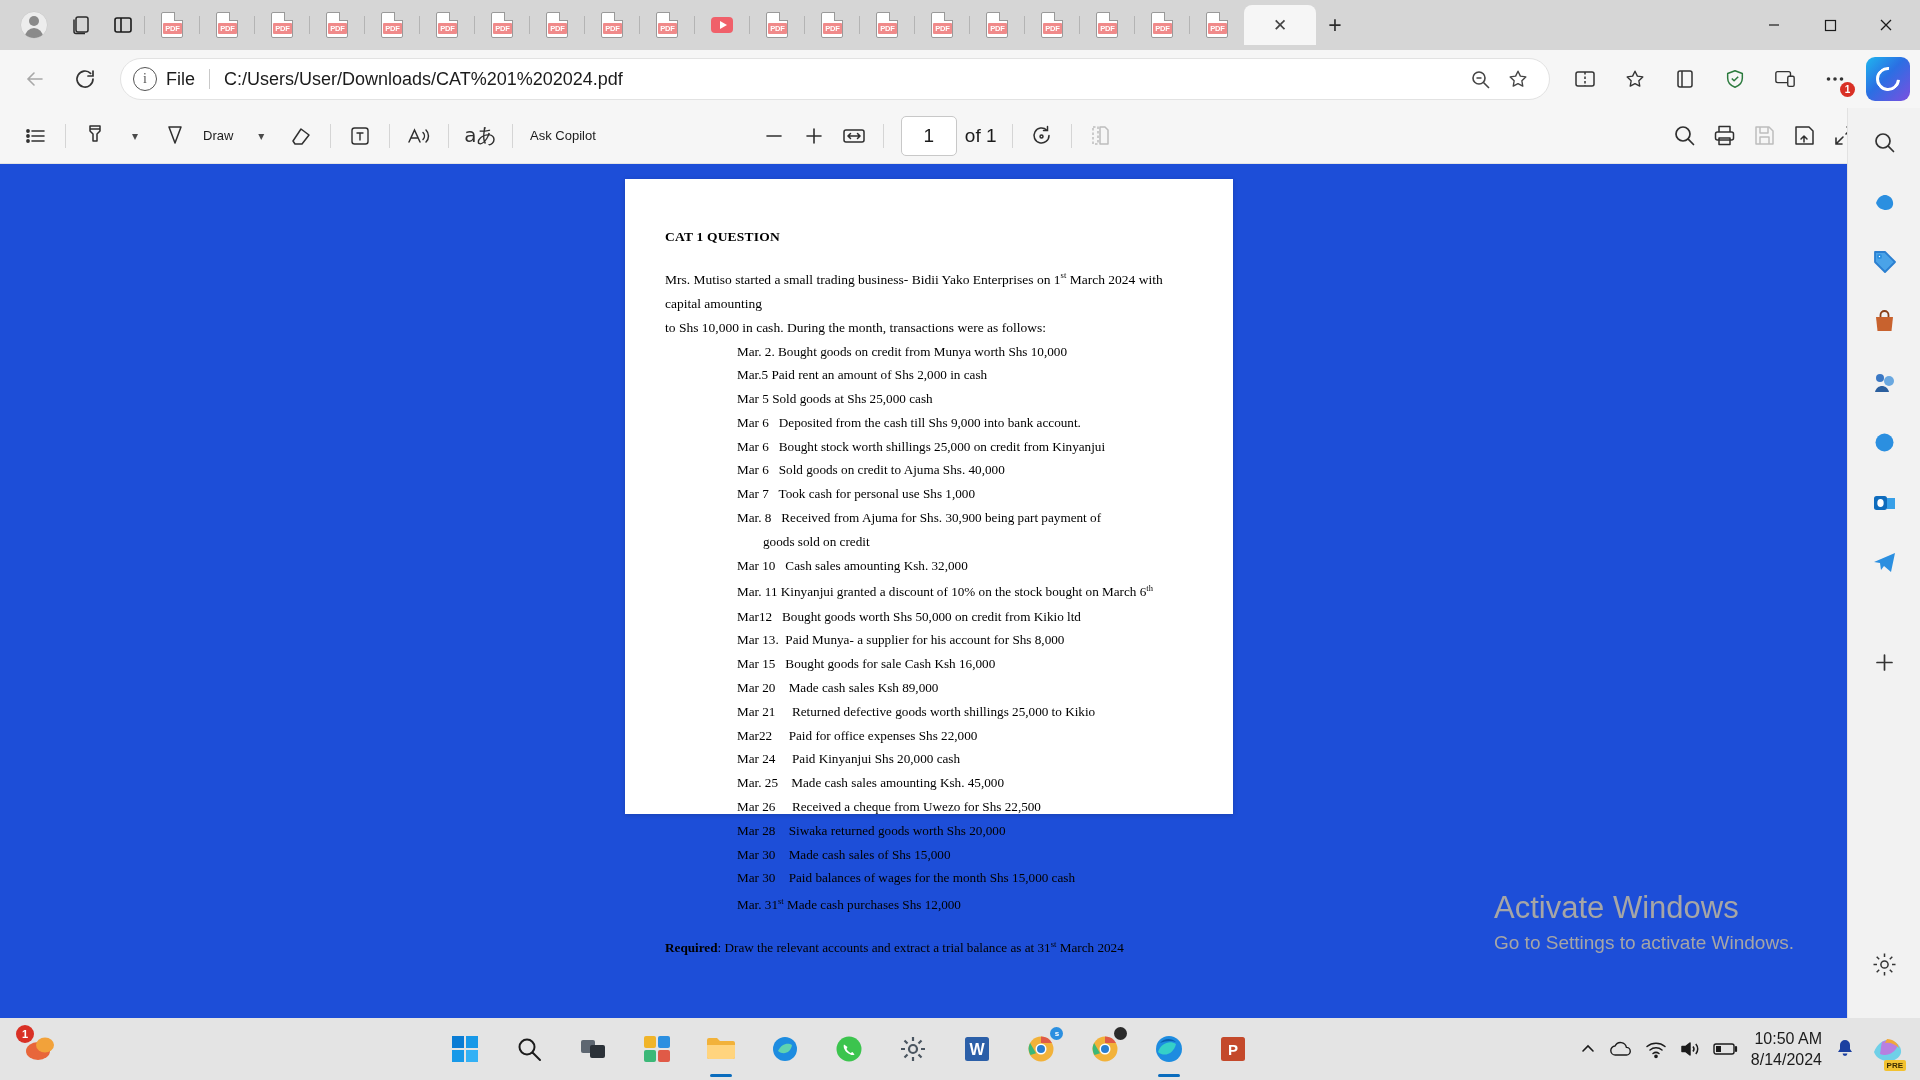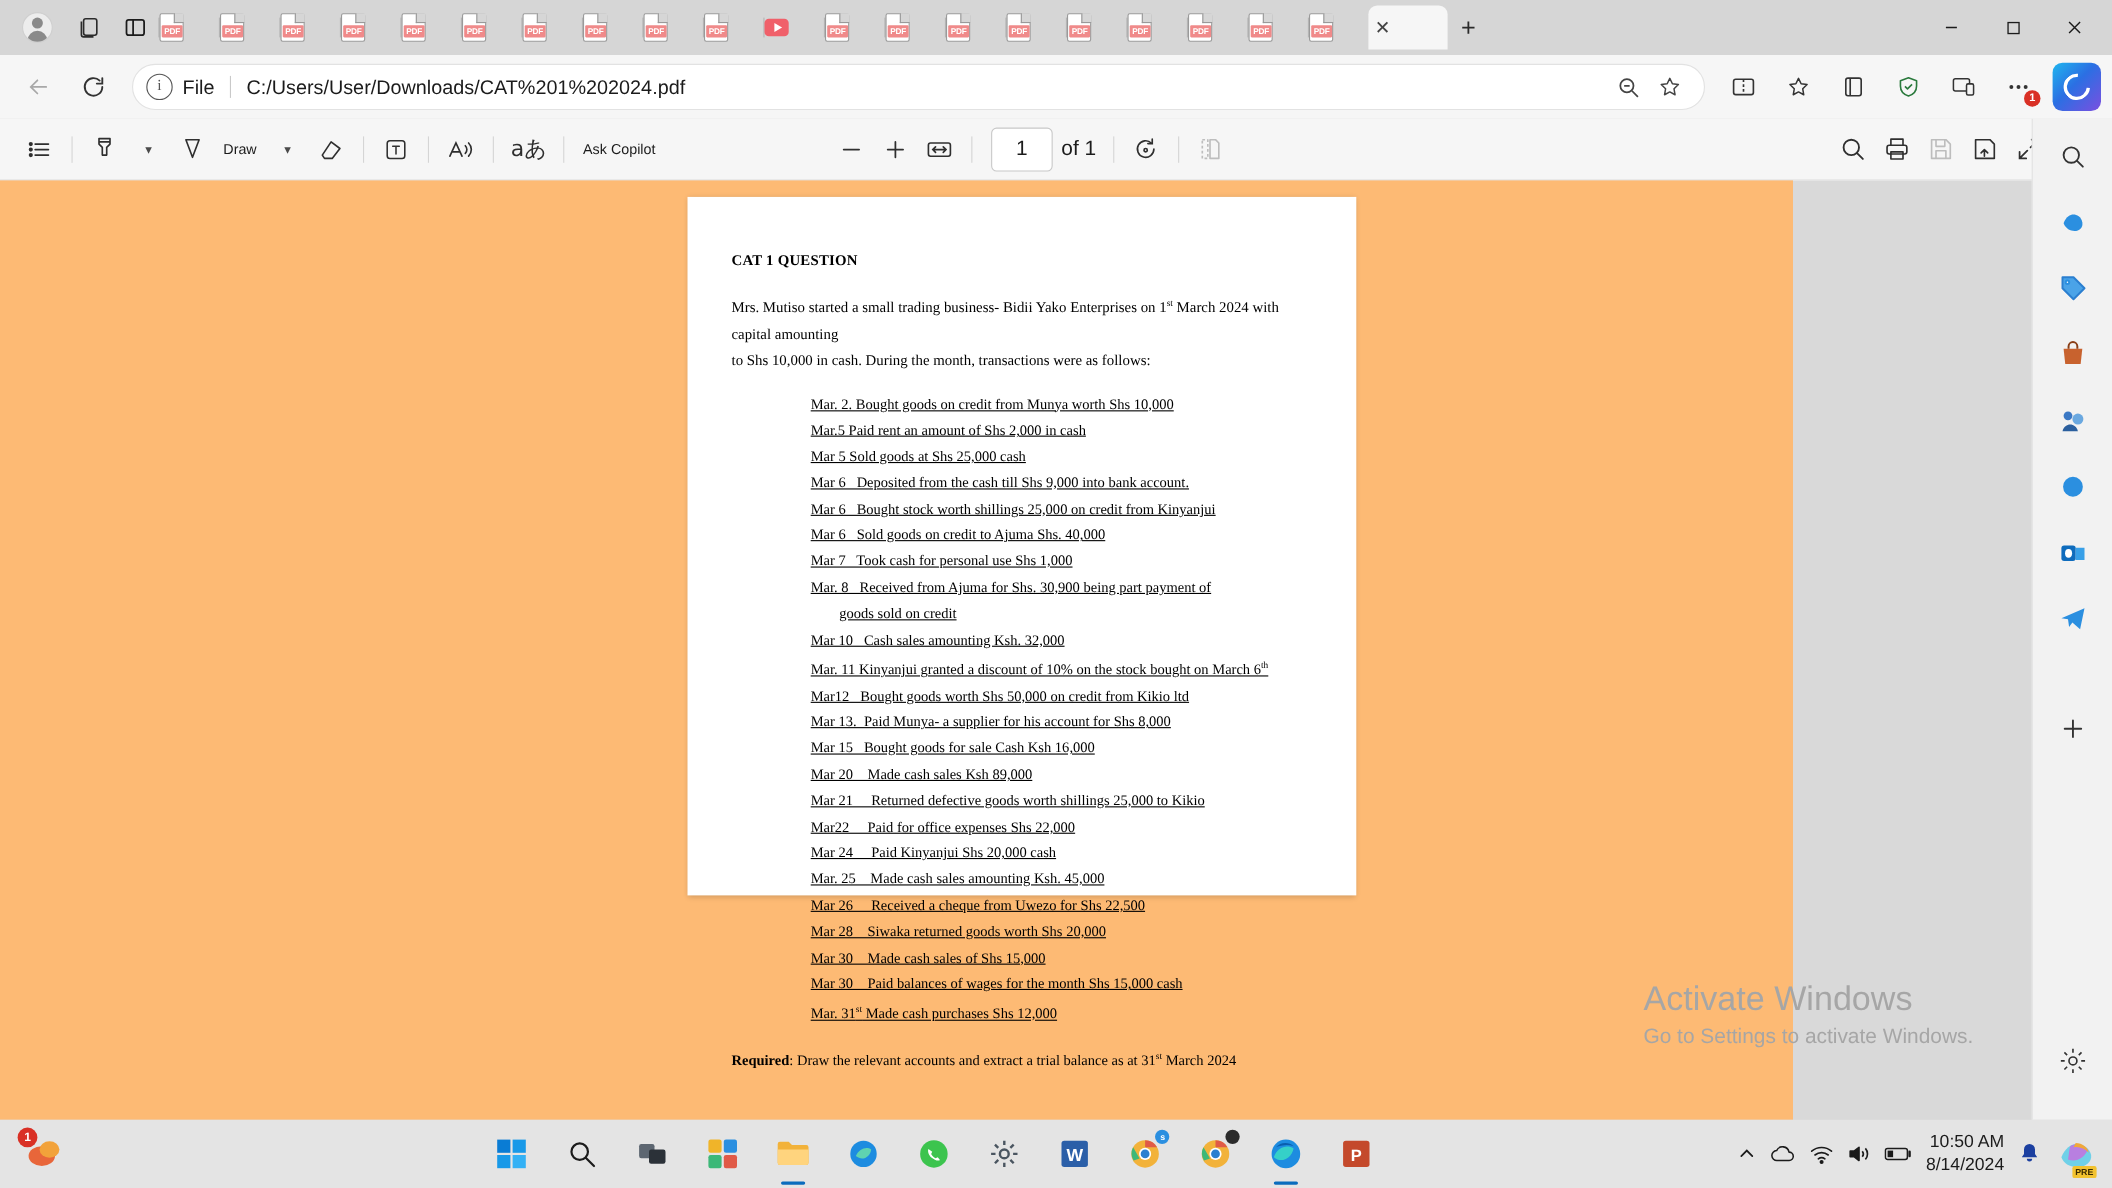--- a/index.html
+++ b/index.html
@@ -38,21 +38,21 @@
     width: 18px; height: 14px; border-radius: 9px 9px 0 0; background: #8a8a8a;
   }
   .tab-icon-btn {
     width: 38px; height: 38px; margin: 0 2px;
     display: flex; align-items: center; justify-content: center;
     border-radius: 6px;
   }
   .tab-sep { width: 1px; height: 18px; background: #b4b4b4; flex: 0 0 1px; }
   .tab {
     width: 54px; height: 40px; flex: 0 0 54px;
-    display: flex; align-items: center; justify-content: flex-start;
+    display: flex; align-items: center; justify-content: center;
     border-radius: 8px 8px 0 0; position: relative;
   }
   .tab.active { background: #f6f6f6; width: 72px; flex: 0 0 72px; }
   .pdf-glyph {
     width: 22px; height: 26px; position: relative;
     background: #fff; border: 1.6px solid #9a9a9a; border-radius: 2px;
   }
   .pdf-glyph::before {
     content: ""; position: absolute; right: -1px; top: -1px;
     width: 8px; height: 8px; background: #d6d6d6;
@@ -149,32 +149,32 @@
     width: 56px; height: 40px; background: #fff; border: 1px solid #c8c8c8;
     border-radius: 5px; display: flex; align-items: center;
     justify-content: center; font-size: 19px; color: #1b1b1b; margin: 0 8px;
   }
   .pageof { font-size: 19px; color: #1b1b1b; margin-right: 6px; }
   .pt-spacer { flex: 1; }
 
   
   .viewer {
     position: absolute; top: 164px; left: 0;
-    width: 1630px; height: 854px; background: #fdba74;
+    width: 1847px; height: 854px; background: #1d4ed8;
     overflow: hidden;
   }
   .page {
     position: absolute; left: 625px; top: 15px;
     width: 608px; height: 635px; background: #fff;
     box-shadow: 0 1px 5px rgba(0,0,0,.18);
   }
   .doc { padding: 50px 40px 0 40px; font-family: "Liberation Serif", serif; color: #000; }
   .doc-title { font-size: 13.5px; font-weight: bold; letter-spacing: .2px; }
   .doc-intro { font-size: 13.5px; line-height: 24px; margin-top: 18px; }
-  .txn-list { margin-top: 16px; padding-left: 72px; text-decoration: underline; }
+  .txn-list { margin-top: 0; padding-left: 72px; }
   .txn { font-size: 13.2px; line-height: 23.8px; white-space: pre; }
   .txn.cont { padding-left: 26px; }
   .doc-required { font-size: 13.2px; margin-top: 22px; }
   .doc-required b { font-weight: bold; }
   sup { font-size: 8.5px; vertical-align: super; }
 
   
   .sidebar {
     position: absolute; top: 108px; right: 0; width: 73px; height: 910px;
     background: #f2f2f2; border-left: 1px solid #e2e2e2;

